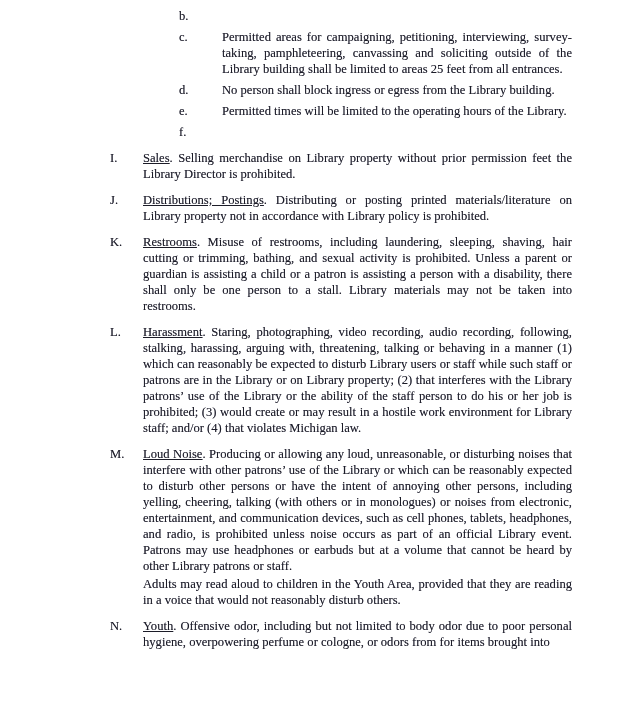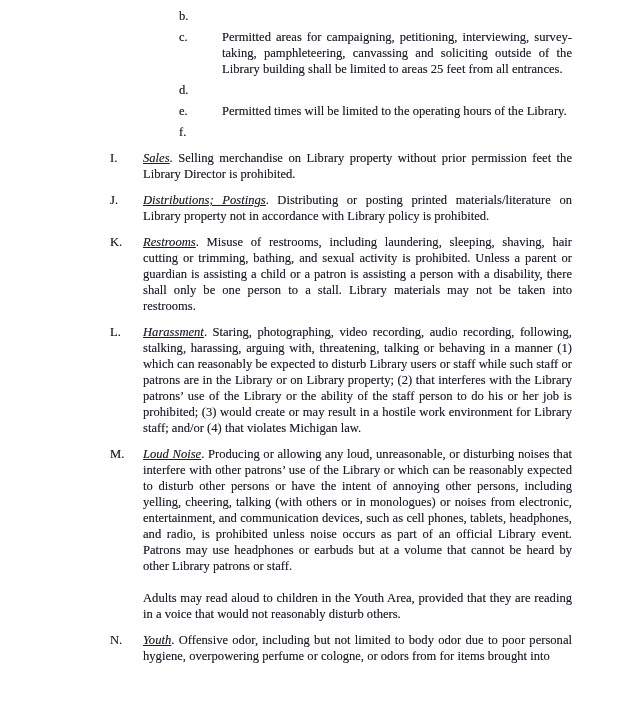--- a/index.html
+++ b/index.html
@@ -44,44 +44,44 @@
     text-align: left;
   }
   .text {
     flex: 1 1 auto;
     text-align: justify;
   }
   .text p {
     margin: 0;
   }
   .text p.p2 {
-    margin-top: 16px;
+    margin-top: 2px;
   }
   .u {
     text-decoration: underline;
     text-underline-offset: 1px;
-    font-style: italic;
   }
 </style>
 </head>
 <body>
 
 <div class="doc">
 
   <div class="row sub">
     <span class="marker">b.</span>
   </div>
 
   <div class="row sub">
     <span class="marker">c.</span>
     <div class="text">Permitted areas for campaigning, petitioning, interviewing, survey-taking, pamphleteering, canvassing and soliciting outside of the Library building shall be limited to areas 25 feet from all entrances.</div>
   </div>
 
   <div class="row sub">
     <span class="marker">d.</span>
+    <div class="text">No person shall block ingress or egress from the Library building.</div>
   </div>
 
   <div class="row sub">
     <span class="marker">e.</span>
     <div class="text">Permitted times will be limited to the operating hours of the Library.</div>
   </div>
 
   <div class="row sub">
     <span class="marker">f.</span>
   </div>

